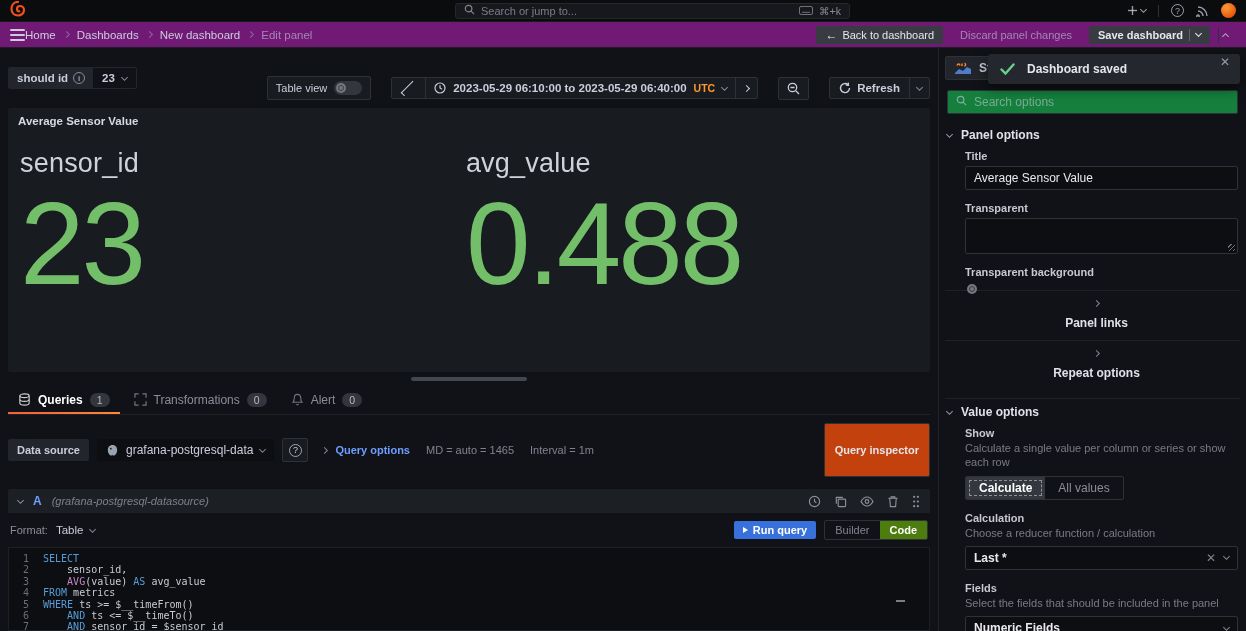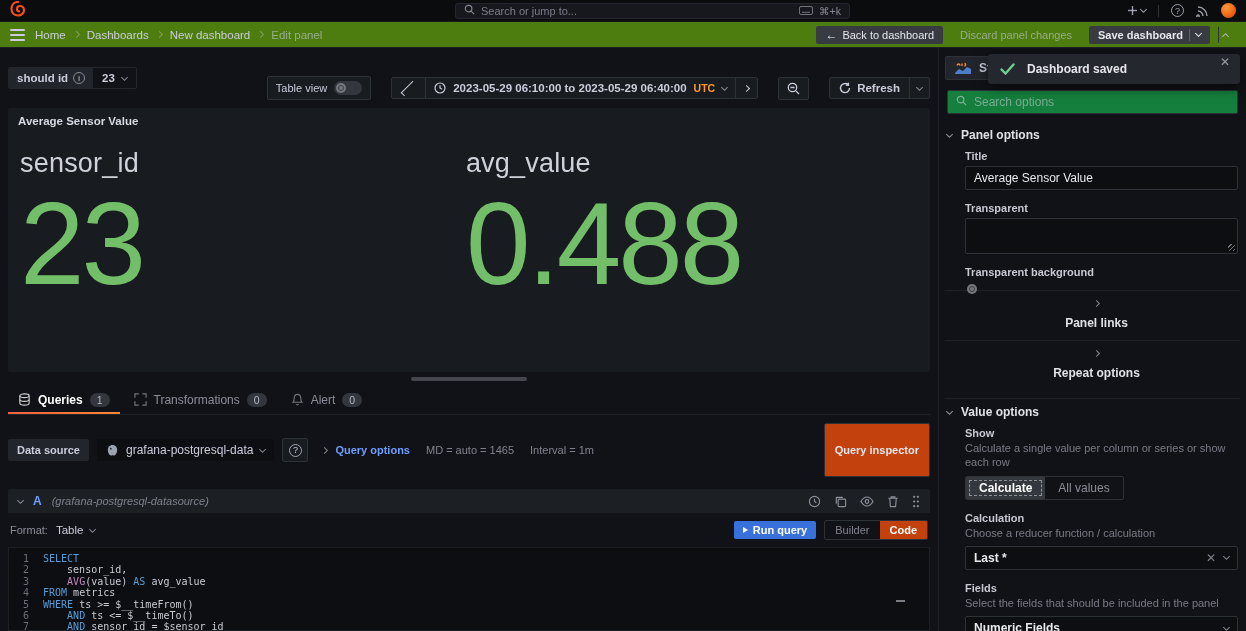--- a/index.html
+++ b/index.html
@@ -26,22 +26,22 @@
                       font-size:11px; flex:1; font-family:inherit; }
   .search-box input::placeholder { color:rgba(204,204,220,.55); }
   .topnav-right { margin-left:auto; display:flex; align-items:center; gap:12px; }
   .tn-divider { width:1px; height:12px; background:#2c3235; }
   .icon-btn { display:flex; align-items:center; gap:3px; color:rgba(204,204,220,.75); cursor:pointer; }
   .help-circle { width:13px; height:13px; border:1.3px solid rgba(204,204,220,.75); border-radius:50%;
                  font-size:9px; display:flex; align-items:center; justify-content:center; }
   .avatar { width:15px; height:15px; border-radius:50%;
             background:radial-gradient(circle at 35% 30%, #ff9a3c, #e8590c 70%, #9c3b0a); }
   
-  .subnav { height:26px; background:#4d7c0f; display:flex; align-items:center;
-            padding:0 10px; border-bottom:1px solid #1d1f24; gap:10px; }
+  .subnav { height:26px; background:#701a75; display:flex; align-items:center;
+            padding:0 10px; border-bottom:1px solid #1d1f24; }
   .hamburger { display:flex; flex-direction:column; gap:3px; width:15px; cursor:pointer; }
   .hamburger i { height:2px; background:#ccccdc; border-radius:1px; }
   .breadcrumb { display:flex; align-items:center; gap:8px; font-size:11.5px; }
   .crumb { color:#ccccdc; cursor:pointer; }
   .crumb.current { color:rgba(204,204,220,.6); }
   .crumb-sep { color:rgba(204,204,220,.4); }
   .subnav-right { margin-left:auto; display:flex; align-items:center; gap:8px; }
   .btn { font-size:11px; border-radius:2px; padding:3px 9px; cursor:pointer;
          display:flex; align-items:center; gap:5px; border:0; color:#e6e6ec;
          font-family:inherit; }
@@ -114,21 +114,21 @@
   .q-icons { margin-left:auto; display:flex; align-items:center; gap:13px; color:rgba(204,204,220,.65); }
   .q-icons svg { cursor:pointer; }
   .q-toolbar { display:flex; align-items:center; gap:8px; padding:7px 2px; }
   .fmt-label { font-size:11px; color:rgba(204,204,220,.65); }
   .fmt-select { display:flex; align-items:center; gap:7px; font-size:11.5px; cursor:pointer; }
   .run-btn { margin-left:auto; background:#3871dc; color:#fff; border-radius:2px; padding:3px 9px;
              font-size:11px; font-weight:600; display:flex; align-items:center; gap:5px; cursor:pointer; }
   .play { width:0; height:0; border-left:5px solid #fff; border-top:3.5px solid transparent; border-bottom:3.5px solid transparent; }
   .bc-group { display:flex; border:1px solid #2c3235; border-radius:2px; overflow:hidden; }
   .bc-item { padding:3px 10px; font-size:11px; color:rgba(204,204,220,.6); cursor:pointer; }
-  .bc-item.active { background:#c2410c; color:#fff; font-weight:600; }
+  .bc-item.active { background:#4d7c0f; color:#fff; font-weight:600; }
   .code-area { background:#0c0e12; border:1px solid #1c1f24; flex:1; position:relative;
                font-family:"DejaVu Sans Mono", monospace; font-size:10px; padding:5px 0; overflow:hidden; }
   .code-line { display:flex; line-height:11.4px; }
   .ln { width:34px; text-align:right; padding-right:14px; color:#6a6e75; flex:none; }
   .lc { white-space:pre; }
   .kw { color:#569cd6; } .fn { color:#c586c0; } .pl { color:#c9cbd1; }
   .overview-dash { position:absolute; right:24px; top:52px; width:9px; height:2px; background:#7a7d83; }
   
   .sidebar { width:308px; flex:none; border-left:1px solid #202226; padding:8px 6px 0 6px;
              position:relative; overflow:hidden; }

